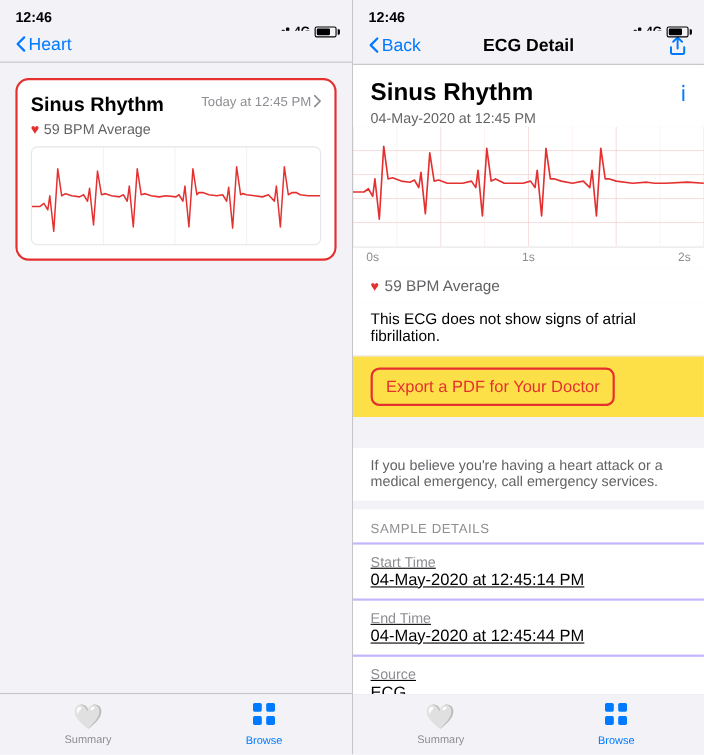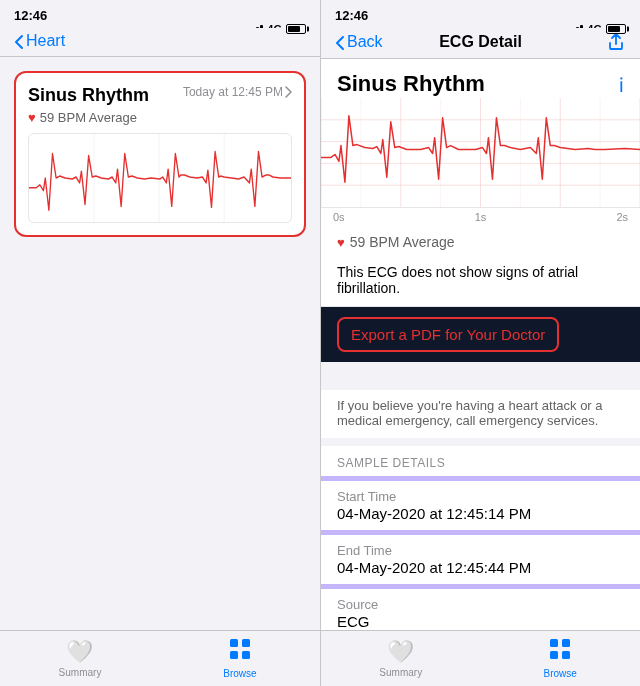--- a/index.html
+++ b/index.html
@@ -78,21 +78,21 @@
       background: #f2f2f7;
       padding: 4px 14px 6px;
       display: flex;
       align-items: center;
       border-bottom: 1px solid #c6c6c8;
     }
     .nav-back {
       color: #007aff;
       font-size: 16px;
       display: flex;
-      align-items: flex-end;
+      align-items: flex-start;
       gap: 2px;
       cursor: pointer;
       min-width: 60px;
     }
     .nav-back svg { width: 10px; height: 16px; }
     .nav-title {
       flex: 1;
       text-align: center;
       font-size: 16px;
       font-weight: 600;
@@ -213,21 +213,21 @@
     }
     .ecg-no-afib {
       padding: 6px 16px 10px;
       font-size: 14px;
       color: #000;
       background: #fff;
       border-bottom: 1px solid #e5e5ea;
     }
     .export-btn-container {
       padding: 10px 16px;
-      background: #0f172a;
+      background: #fde047;
     }
     .export-btn {
       display: inline-block;
       border: 2px solid #e53030;
       border-radius: 8px;
       padding: 7px 12px;
       font-size: 15px;
       color: #e53030;
       font-weight: 500;
       cursor: pointer;
@@ -247,21 +247,22 @@
     .sample-details-header {
       font-size: 12px;
       font-weight: 500;
       color: #8e8e93;
       letter-spacing: 0.5px;
       padding: 10px 16px 6px;
       text-transform: uppercase;
     }
     .detail-row {
       padding: 8px 16px;
-      border-top: 5px solid #c4b5fd;
+      border-top: 2px solid #c4b5fd;
+      text-decoration: underline;
     }
     .detail-row-label {
       font-size: 13px;
       color: #8e8e93;
     }
     .detail-row-value {
       font-size: 15px;
       color: #000;
       margin-top: 1px;
     }
@@ -414,20 +415,21 @@
     </div>
   </div>
 
   <div class="right-content">
 
     <div class="ecg-detail-header">
       <div class="ecg-detail-title-row">
         <span class="ecg-detail-title">Sinus Rhythm</span>
         <span class="info-icon">ℹ</span>
       </div>
+      <div class="ecg-detail-date">04-May-2020 at 12:45 PM</div>
     </div>
 
     <div class="ecg-detail-chart">
 
       <svg class="grid-bg" viewBox="0 0 320 110" preserveAspectRatio="none" xmlns="http://www.w3.org/2000/svg">
 
         <line x1="0" y1="22" x2="320" y2="22" stroke="#f0c0c0" stroke-width="0.5"></line>
         <line x1="0" y1="44" x2="320" y2="44" stroke="#f0c0c0" stroke-width="0.5"></line>
         <line x1="0" y1="66" x2="320" y2="66" stroke="#f0c0c0" stroke-width="0.5"></line>
         <line x1="0" y1="88" x2="320" y2="88" stroke="#f0c0c0" stroke-width="0.5"></line>

